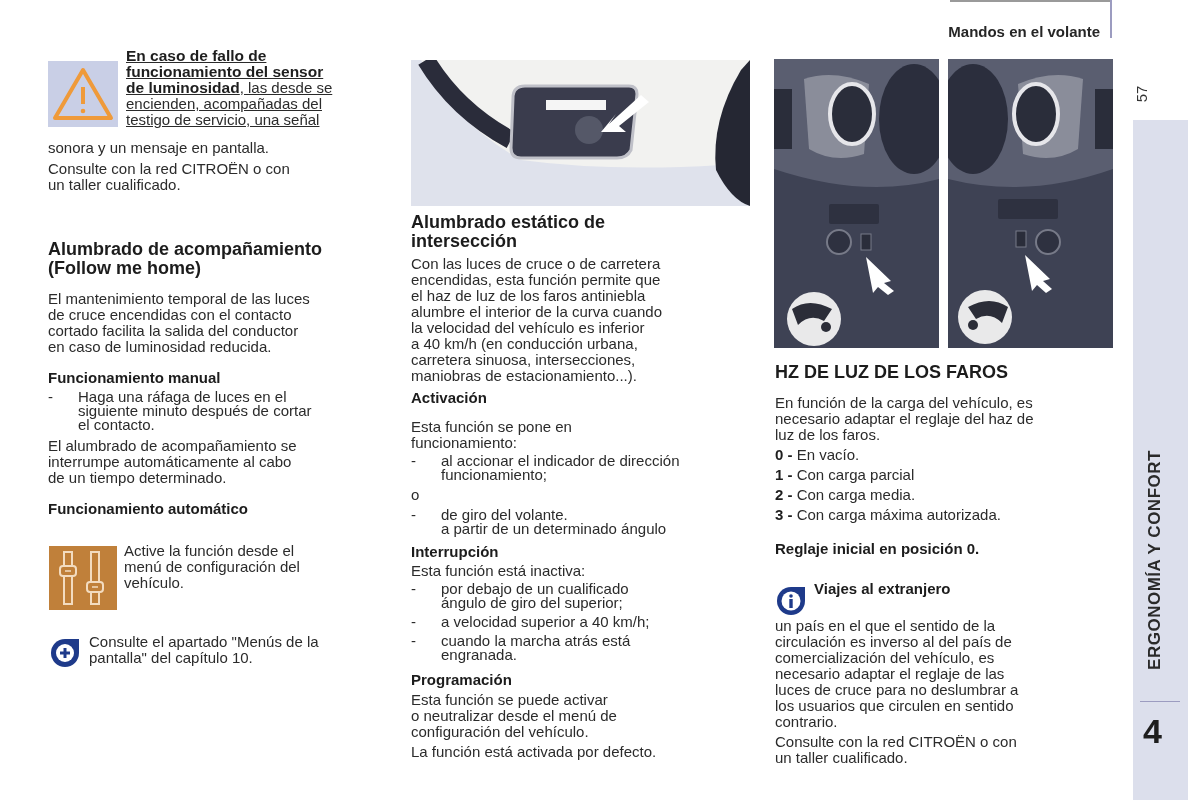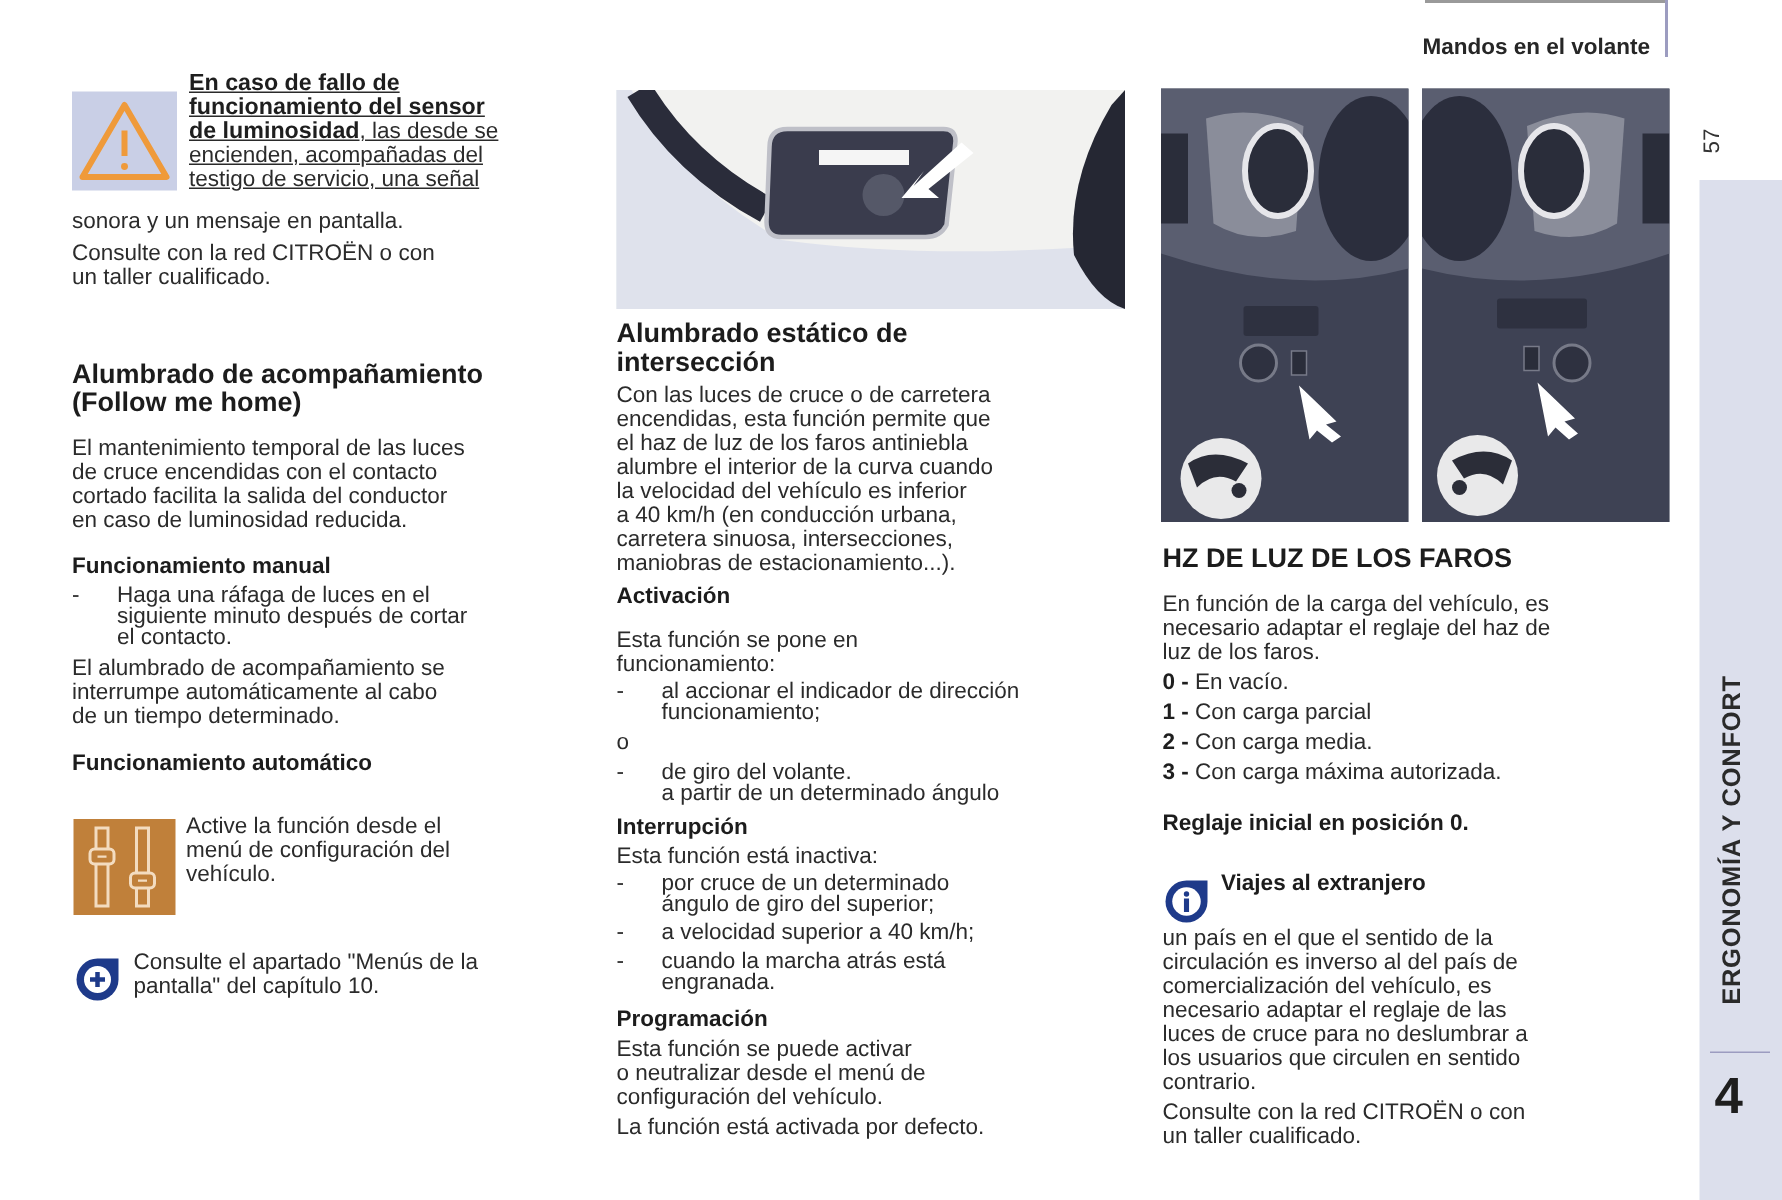--- a/index.html
+++ b/index.html
@@ -175,21 +175,21 @@
       <div>de giro del volante.</div>
       <div>a partir de un determinado ángulo</div>
     </span>
   </div>
 
   <div class="h3" style="margin-top:7px">Interrupción</div>
   <div class="p" style="margin-top:3px">Esta función está inactiva:</div>
   <div class="dash-item" style="margin-top:3px">
     <span class="dash">-</span>
     <span class="txt">
-      <div>por cruce de un determinado</div>
+      <div>por debajo de un cualificado</div>
       <div>ángulo de giro del superior;</div>
     </span>
   </div>
   <div class="dash-item" style="margin-top:5px">
     <span class="dash">-</span>
     <span class="txt">
         <div>a velocidad superior a 40 km/h;</div>
       </span>
   </div>
   <div class="dash-item" style="margin-top:5px">

